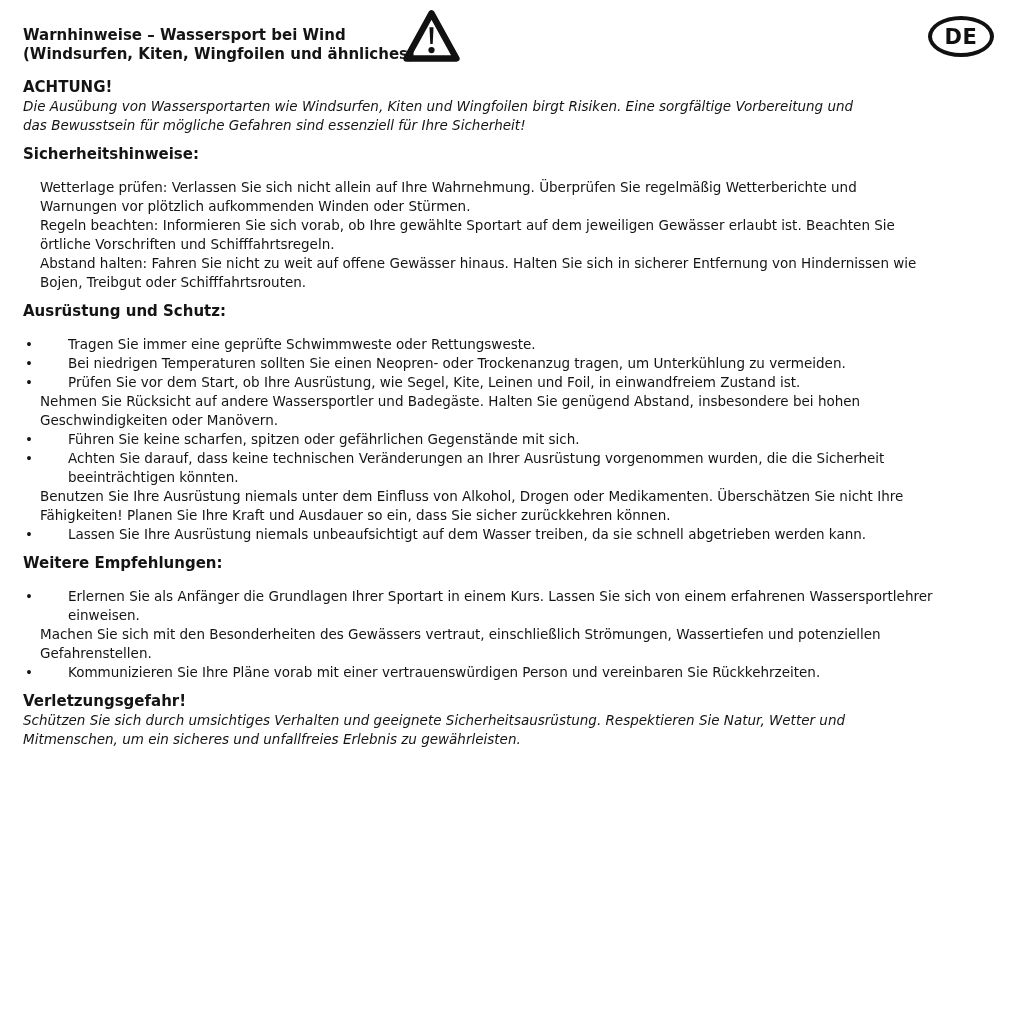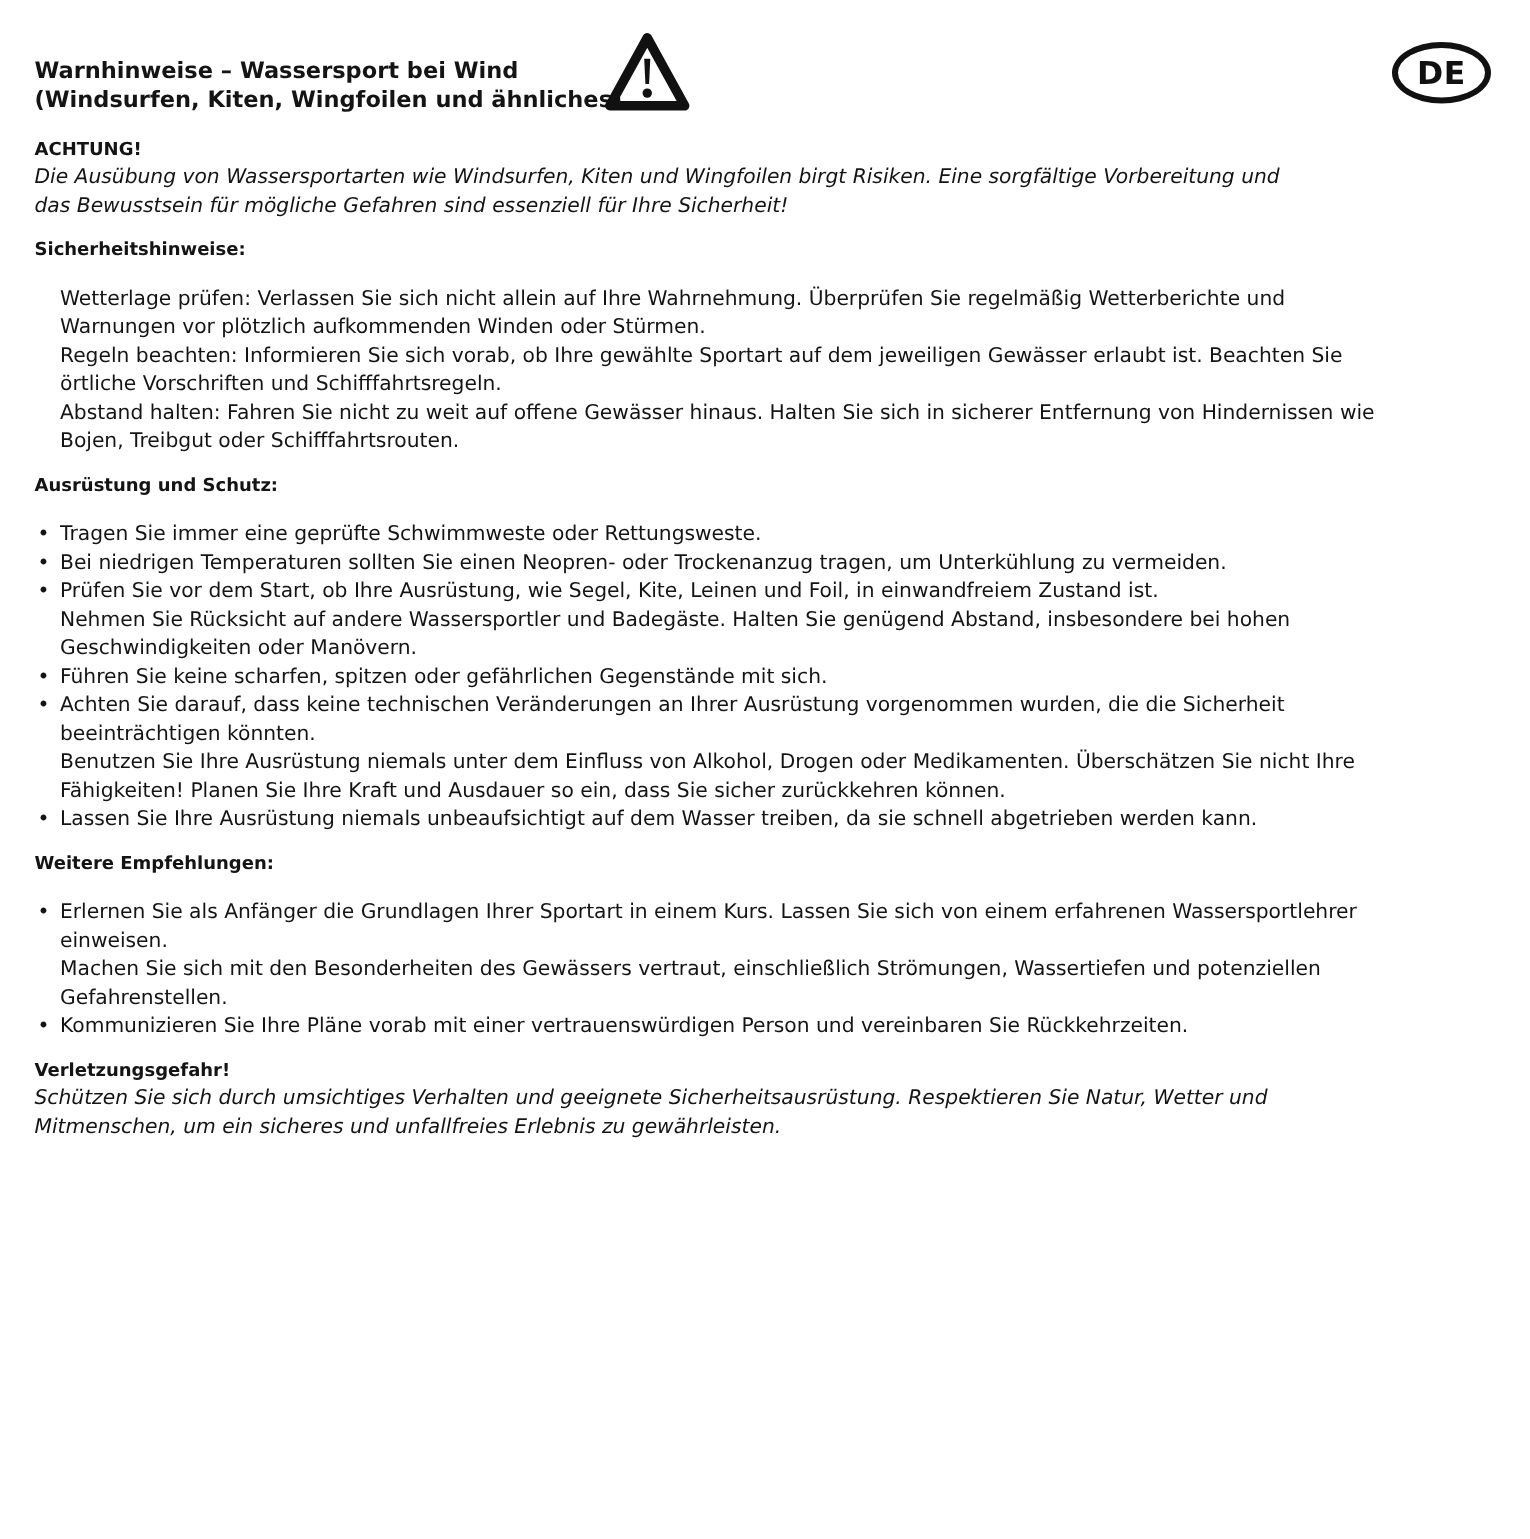--- a/index.html
+++ b/index.html
@@ -2,44 +2,44 @@
 <html><head>
 <meta charset="utf-8">
 <style>
   * { margin:0; padding:0; box-sizing:border-box; }
   html,body { width:1020px; height:1026px; background:#ffffff; }
   body {
     font-family:"DejaVu Sans", sans-serif;
     color:#141414;
     overflow:hidden;
   }
-  .page { position:relative; width:1016px; height:1026px; padding:18px 18px 0 23px; }
+  .page { position:relative; width:1016px; height:1026px; padding:6px 18px 0 23px; }
 
   
   .header { position:relative; padding-top:20px; min-height:58px; }
   .title { font-weight:bold; font-size:15px; line-height:19px; max-width:400px; }
   .warn-triangle { position:absolute; left:379px; top:2px; width:59px; height:58px; }
   .lang-badge {
     position:absolute; right:4px; top:10px;
     width:66px; height:41px;
     border:4px solid #111; border-radius:50%;
     display:flex; align-items:center; justify-content:center;
     font-weight:bold; font-size:21px; letter-spacing:0.5px; color:#111;
   }
 
   
   .doc { font-size:13.5px; line-height:19px; }
-  .h { font-weight:bold; font-size:12px; line-height:19px; margin:10px 0 14px 0; }
+  .h { font-weight:bold; font-size:15px; line-height:19px; margin:10px 0 14px 0; }
   .h.first { margin-top:14px; }
   .h.runin { margin-bottom:0; }
   .para { white-space:pre;font-style:italic; }
   .item.indent { margin-left:17px; white-space:pre; }
   .item.has-bullet { display:flex; }
   .bullet-marker { width:17px; flex:0 0 17px; padding-left:2px; }
-  .item-text { white-space:pre; flex:1; }
+  .item-text { white-space:pre; flex:1;margin-left:28px; }
 </style>
 </head>
 <body>
 
 <div class="page">
 
   <header class="header">
     <div class="title">
       <div>Warnhinweise – Wassersport bei Wind</div>
       <div>(Windsurfen, Kiten, Wingfoilen und ähnliches)</div>

